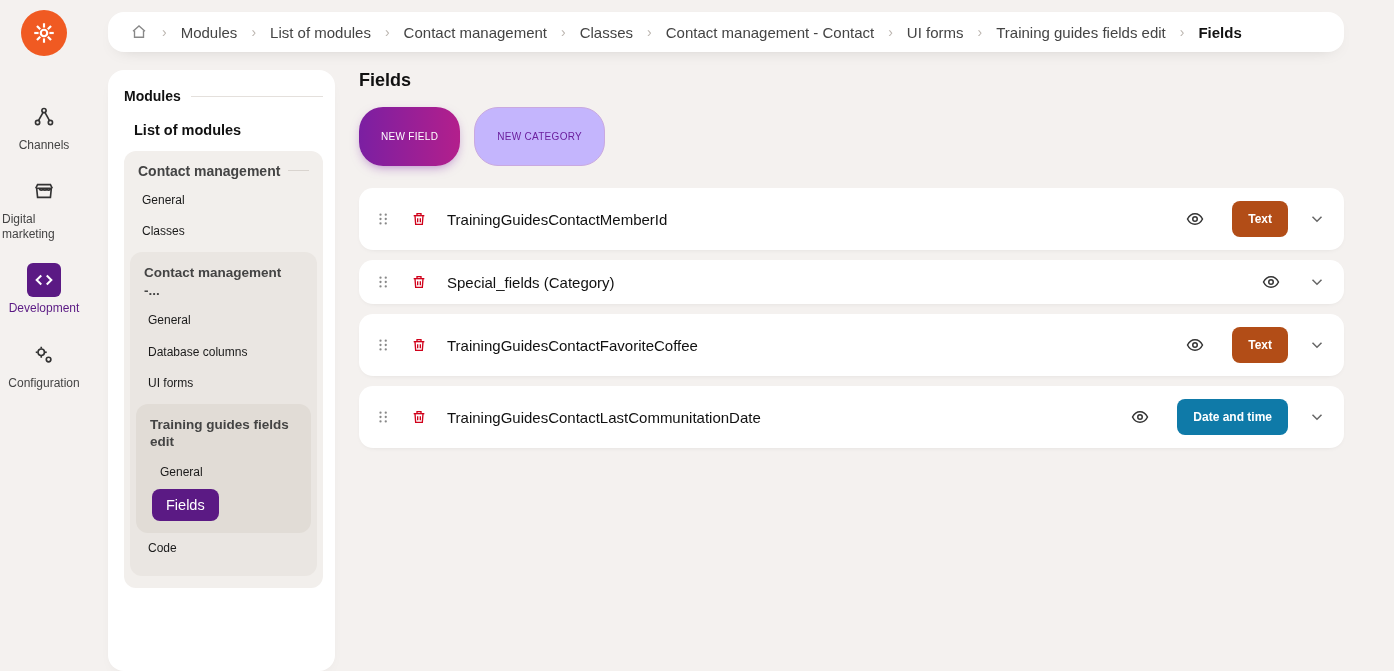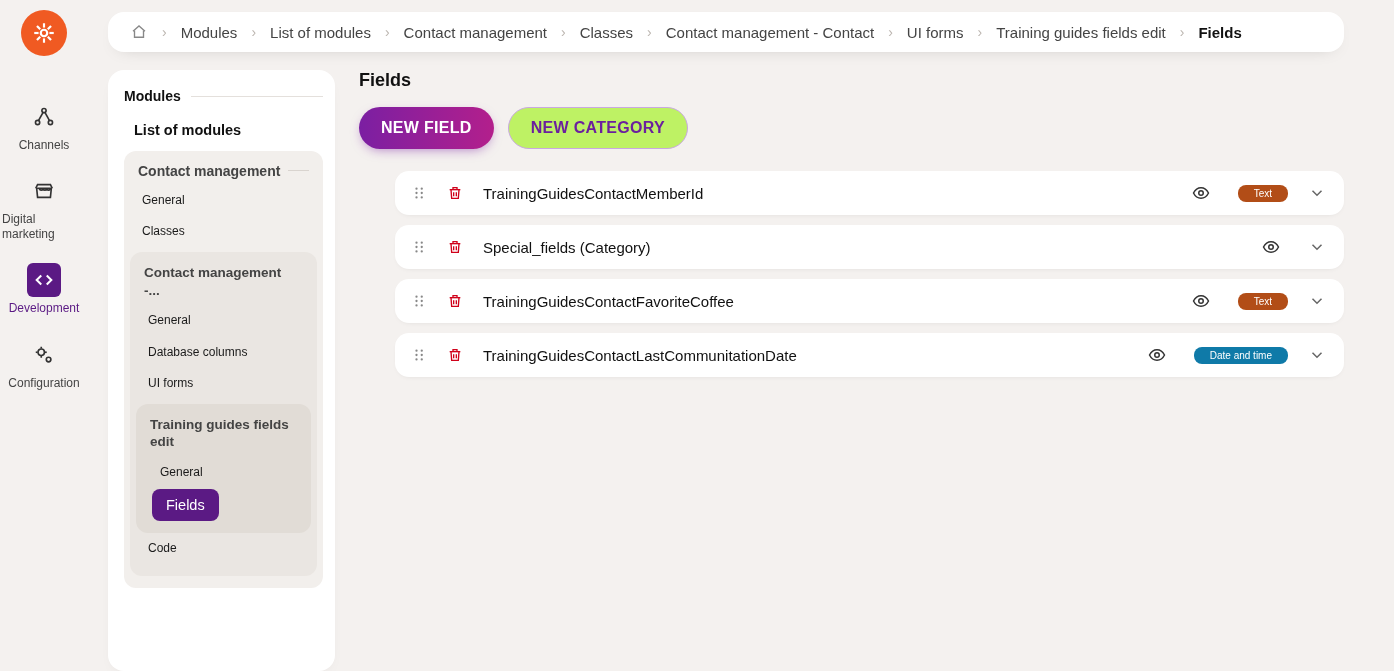--- a/index.html
+++ b/index.html
@@ -139,49 +139,48 @@
     border-radius: 8px;
     margin-left: 10px;
   }
 
   
   .content { flex: 1; }
   .content-title { font-size: 18px; font-weight: 700; color: #111; margin-bottom: 16px; }
   .actions { display: flex; gap: 14px; margin-bottom: 22px; }
   .btn {
     border: none; cursor: pointer; border-radius: 24px;
-    padding: 11px 22px; font-size: 16px; font-weight: 700;
+    padding: 23px 22px; font-size: 10px; font-weight: 400;
     letter-spacing: 0.3px; text-transform: uppercase;
   }
   .btn-primary {
     background: linear-gradient(90deg, #7B1FA2 0%, #B31F8C 100%);
     color: #fff;
     box-shadow: 0 4px 12px -4px rgba(123,31,162,0.6);
   }
   .btn-outline {
-    background: #bef264; color: var(--brand-purple);
+    background: #c4b5fd; color: var(--brand-purple);
     border: 1px solid #C9A9E0;
   }
 
   .field-cards { display: flex; flex-direction: column; gap: 10px; }
   .field-card {
     background: var(--bg-white);
     border-radius: 14px;
     padding: 13px 18px;
     display: flex; align-items: center; gap: 20px;
     box-shadow: 0 2px 6px -4px rgba(0,0,0,0.15);
-    margin-left: 36px;
   }
   .grip { width: 14px; height: 14px; color: #888; cursor: grab; }
   .trash { width: 16px; height: 16px; color: var(--accent-red); cursor: pointer; }
   .field-name { flex: 1; font-size: 15px; color: #111; }
   .eye { width: 18px; height: 18px; color: #333; margin-right: 8px; }
   .type-badge {
-    border-radius: 8px; padding: 3px 16px;
-    font-size: 10px; font-weight: 400; color: #fff;
+    border-radius: 8px; padding: 11px 16px;
+    font-size: 12px; font-weight: 700; color: #fff;
   }
   .type-text { background: var(--brown-badge); }
   .type-datetime { background: var(--blue-badge); }
   .expander { width: 18px; height: 18px; color: #666; margin-left: auto; cursor: pointer; }
 
   svg { display: block; }
 </style>
 </head>
 <body>
 

